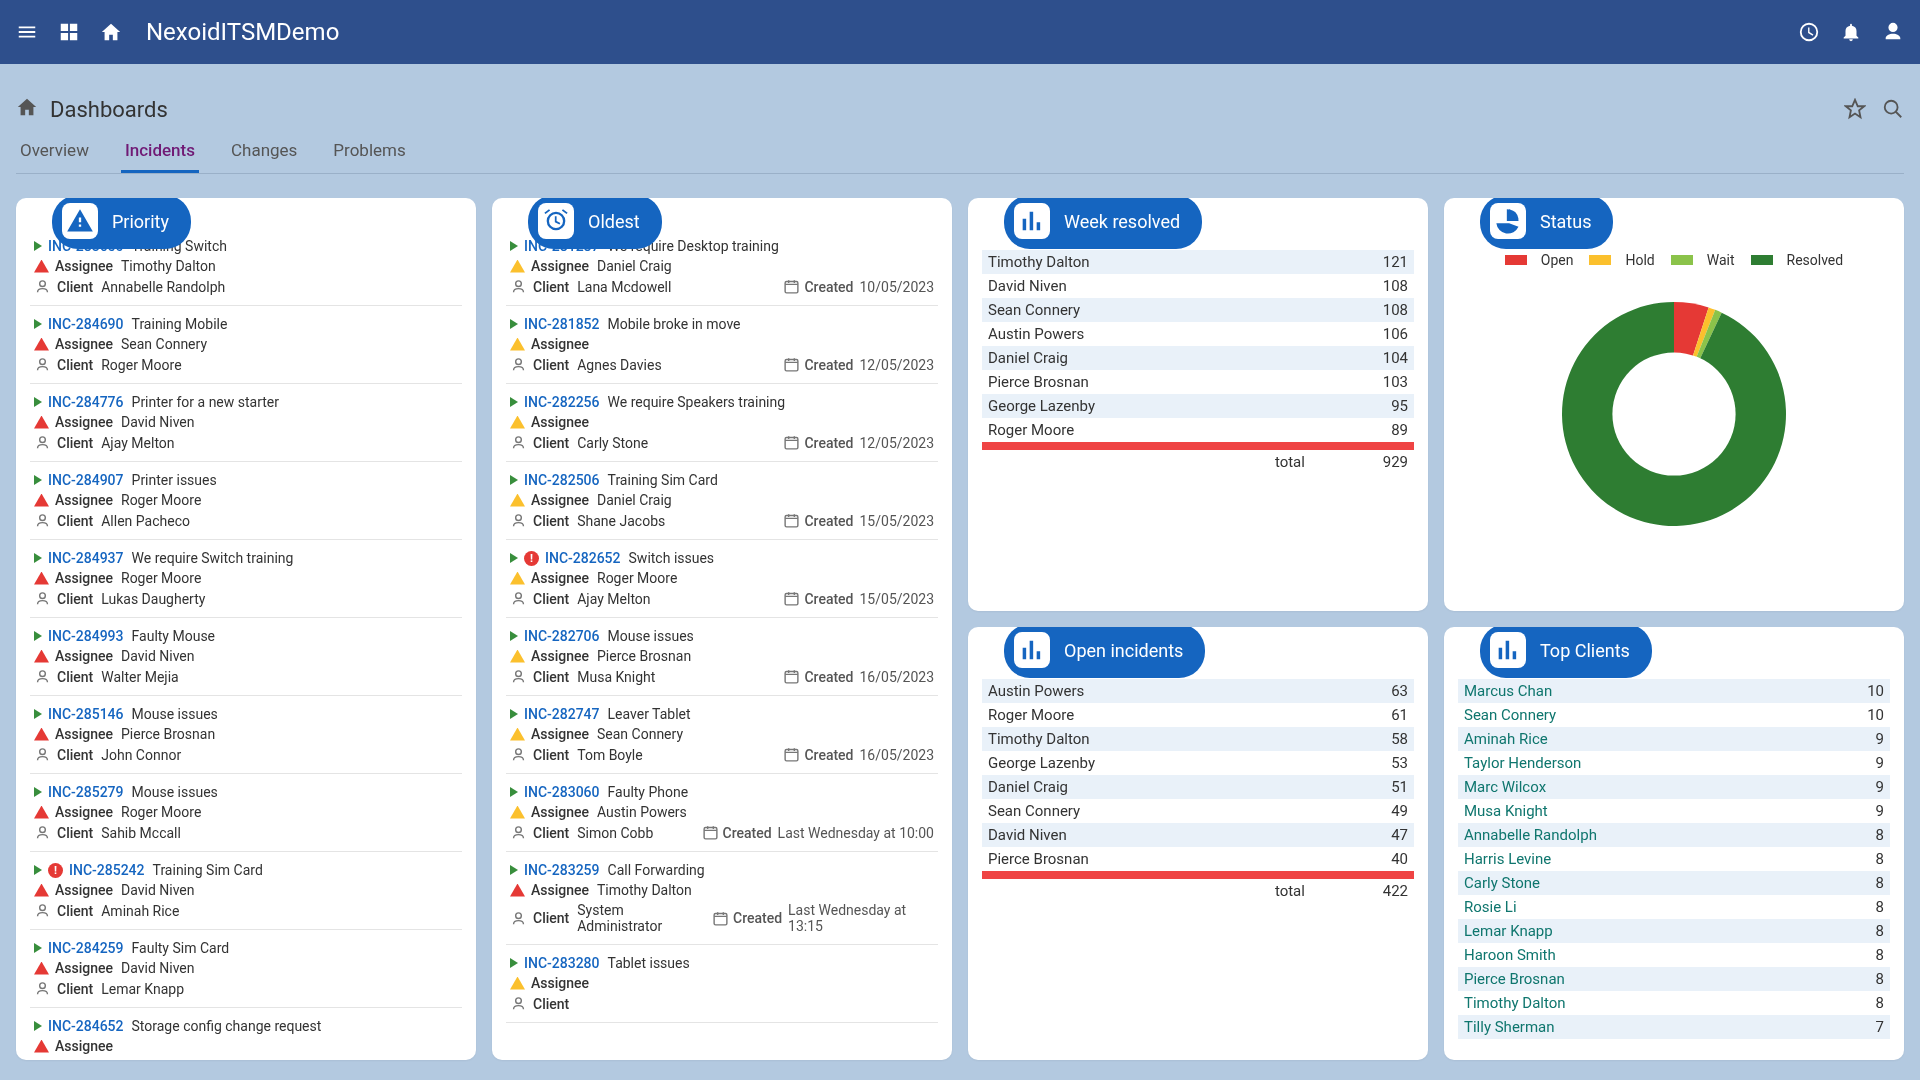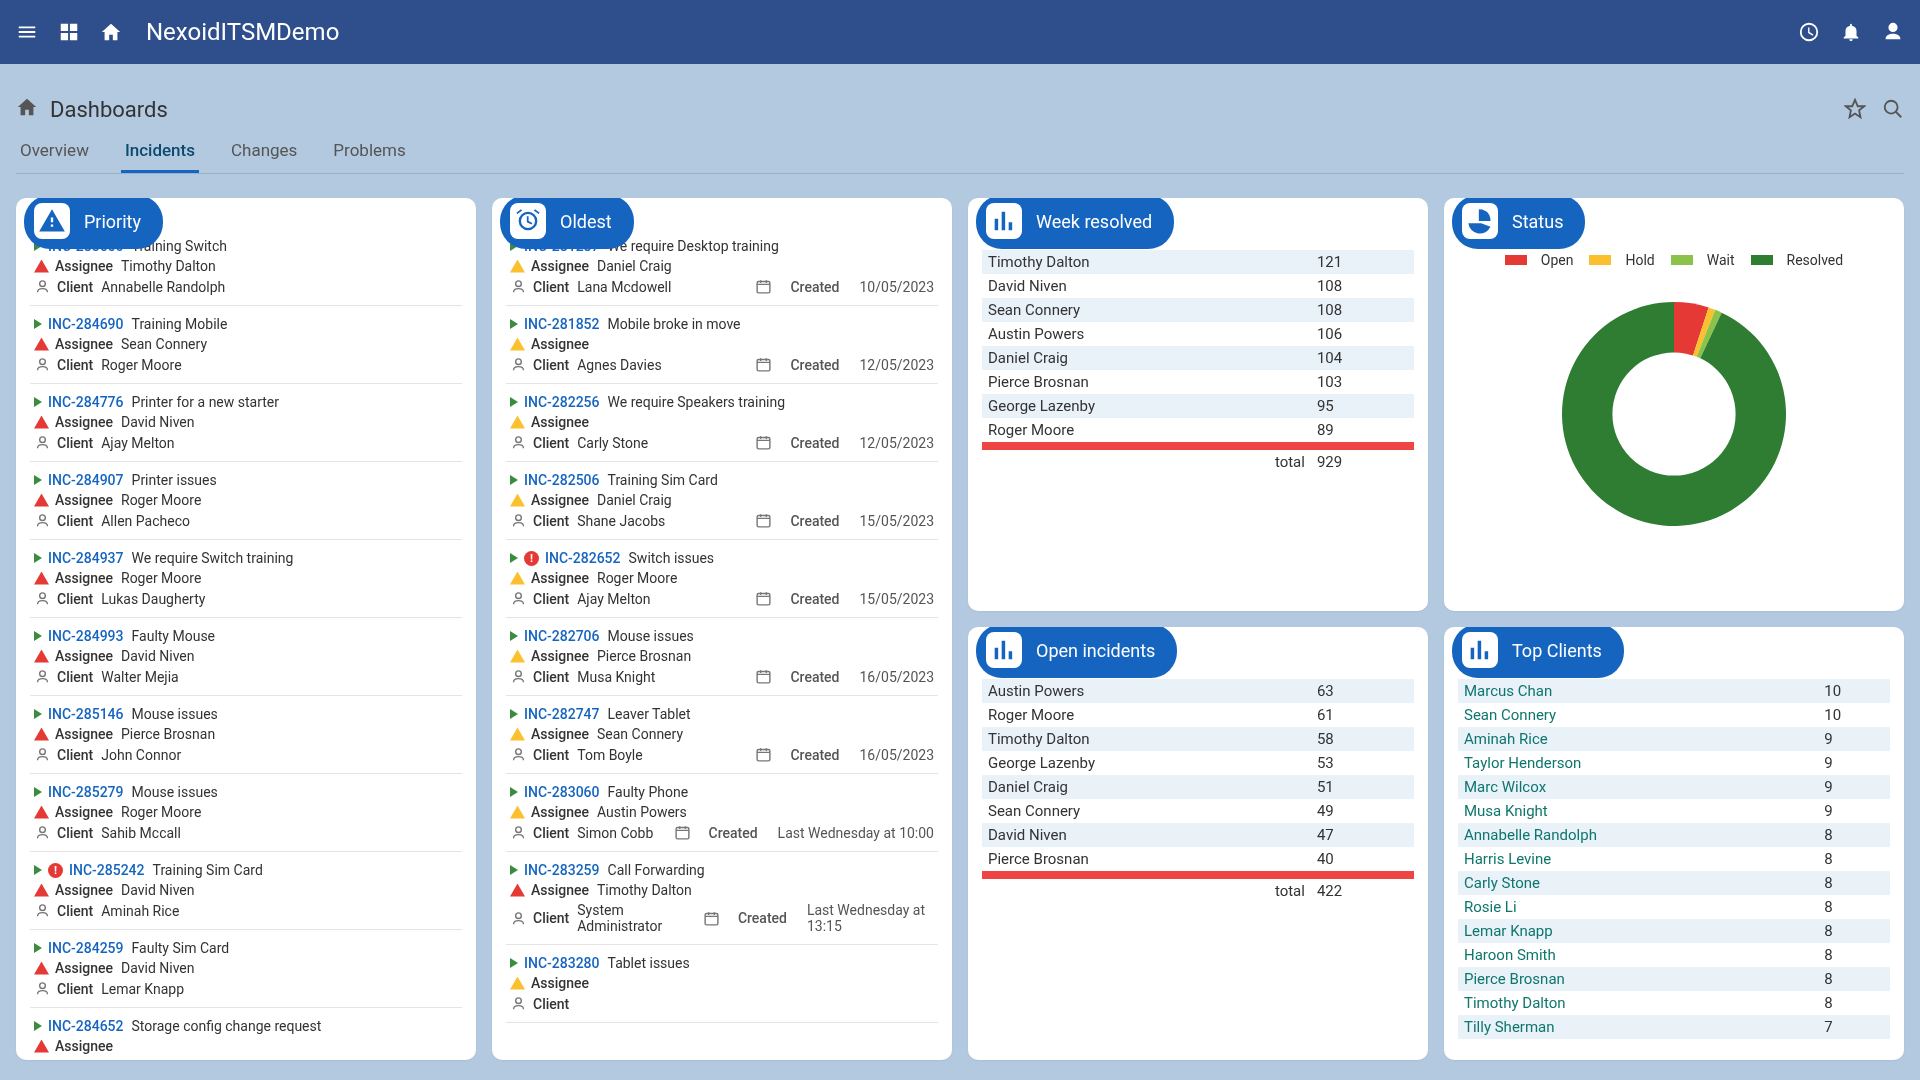--- a/index.html
+++ b/index.html
@@ -9,43 +9,43 @@
 .topbar-right { margin-left: auto; display: flex; align-items: center; gap: 20px; }
 .icon-btn { cursor: pointer; display: flex; align-items: center; justify-content: center; }
 .app-title { font-size: 24px; font-weight: 400; margin-left: 4px; }
 .subheader { background: #b3c9e0; padding: 32px 16px 0; }
 .breadcrumb-row { display: flex; align-items: center; gap: 12px; }
 .bc-icon { color: #555; }
 .page-title { font-size: 22px; color: #333; font-weight: 400; }
 .sub-actions { margin-left: auto; display: flex; gap: 16px; color: #555; }
 .tabs { display: flex; gap: 28px; margin-top: 18px; border-bottom: 1px solid #9ab0c8; }
 .tab { padding: 0 4px 10px; font-size: 17px; color: #555; cursor: pointer; }
-.tab.active { color: #0c4a6e; border-bottom: 3px solid #1565c0; font-weight: 500; }
+.tab.active { color: #701a75; border-bottom: 3px solid #1565c0; font-weight: 500; }
 .grid { display: grid; grid-template-columns: 1fr 1fr 1fr 1fr; gap: 16px; padding: 24px 16px; height: calc(100% - 170px); }
 .card { background: #fff; border-radius: 10px; position: relative; overflow: hidden; box-shadow: 0 1px 2px rgba(0,0,0,0.05); }
 .card-tall { grid-row: span 2; }
 .card-body { padding: 30px 14px 10px; height: 100%; overflow-y: auto; font-size: 14.5px; color: #333; }
 .card-body::-webkit-scrollbar { width: 6px; }
 .card-body::-webkit-scrollbar-thumb { background: #ccc; border-radius: 3px; }
-.badge { position: absolute; top: -3px; left: 8px; background: #1565c0; color: #fff; border-radius: 26px; padding: 8px 22px 10px 10px; display: flex; align-items: center; gap: 14px; font-size: 18px; z-index: 2; }
+.badge { position: absolute; top: -3px; left: 36px; background: #1565c0; color: #fff; border-radius: 26px; padding: 8px 22px 10px 10px; display: flex; align-items: center; gap: 14px; font-size: 18px; z-index: 2; }
 .badge-icon { background: #fff; width: 36px; height: 36px; border-radius: 8px; display: flex; align-items: center; justify-content: center; color: #1565c0; }
 .inc-block { padding: 8px 4px; border-bottom: 1px solid #e4e4e4; }
 .inc-row { display: flex; align-items: center; gap: 6px; padding: 2px 0; font-size: 14px; }
-.inc-row-created { margin-left: auto; display: flex; align-items: center; gap: 18px; color: #555; }
+.inc-row-created { margin-left: auto; display: flex; align-items: center; gap: 4px; color: #555; }
 .tri-green { width: 0; height: 0; border-left: 8px solid #388e3c; border-top: 5px solid transparent; border-bottom: 5px solid transparent; }
 .tri-red { width: 15px; height: 13px; background: #e53935; clip-path: polygon(50% 0, 100% 100%, 0 100%); }
 .tri-amber { width: 15px; height: 13px; background: #fbc02d; clip-path: polygon(50% 0, 100% 100%, 0 100%); }
 .dot-red { width: 15px; height: 15px; border-radius: 50%; background: #e53935; display:inline-flex; align-items:center; justify-content:center; color:#fff; font-size:11px; font-weight:bold;}
 .person-icon { width: 15px; height: 15px; color: #777; }
 .inc-id { color: #1565c0; font-weight: 500; margin-right: 2px; }
 .label-bold { font-weight: 500; margin-right: 2px; }
 .data-table { width: 100%; border-collapse: collapse; font-size: 15px; margin-top: 22px; }
 .data-table td { padding: 3px 6px; }
 .data-table tr:nth-child(odd) td { background: #e9f1f9; }
-.data-table td:last-child { text-align: left; }
+.data-table td:last-child { text-align: right; }
 .data-table .link { color: #0f766e; cursor: pointer; }
 .total-row td { border-top: 8px solid #ef4444; font-weight: 400; background: #fff !important; }
 .chart-legend { display:flex; justify-content:center; gap:16px; font-size:14px; margin: 24px 0 6px; }
 .leg-item { display:flex; align-items:center; gap:14px; }
 .leg-sw { width:22px; height:10px; }
 .donut-wrap { display:flex; justify-content:center; }
 svg.ic { width: 22px; height: 22px; fill: currentColor; flex-shrink:0;}
 svg.ic-sm { width: 17px; height: 17px; fill: currentColor; flex-shrink:0; }
 svg.ic-lg { width: 28px; height: 28px; fill: currentColor; }
 </style>

